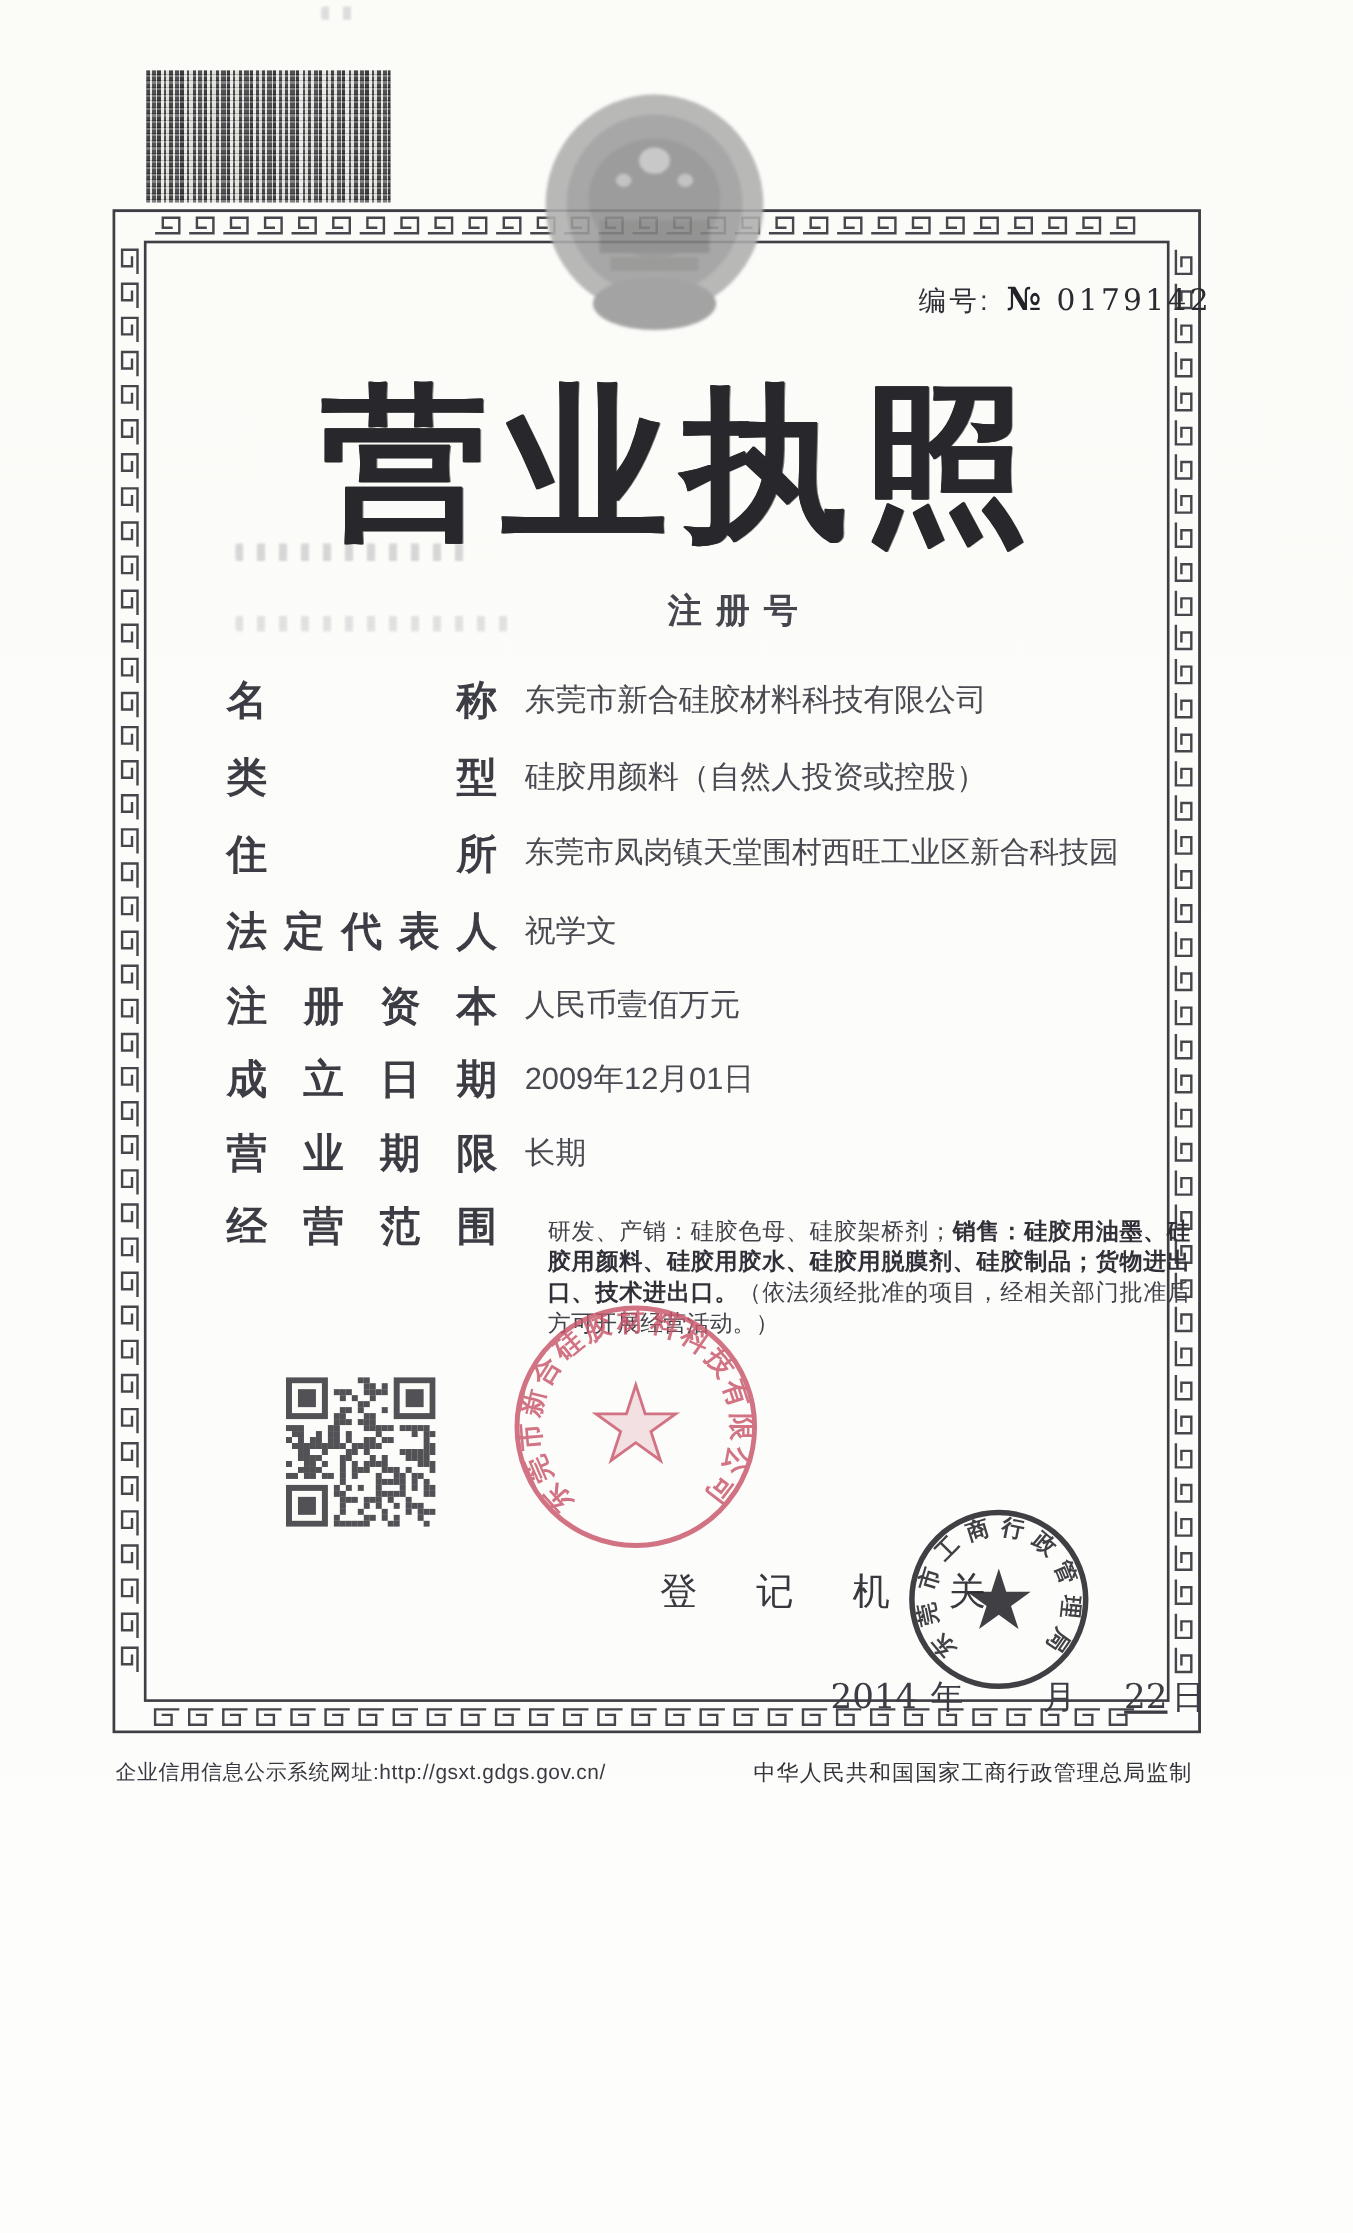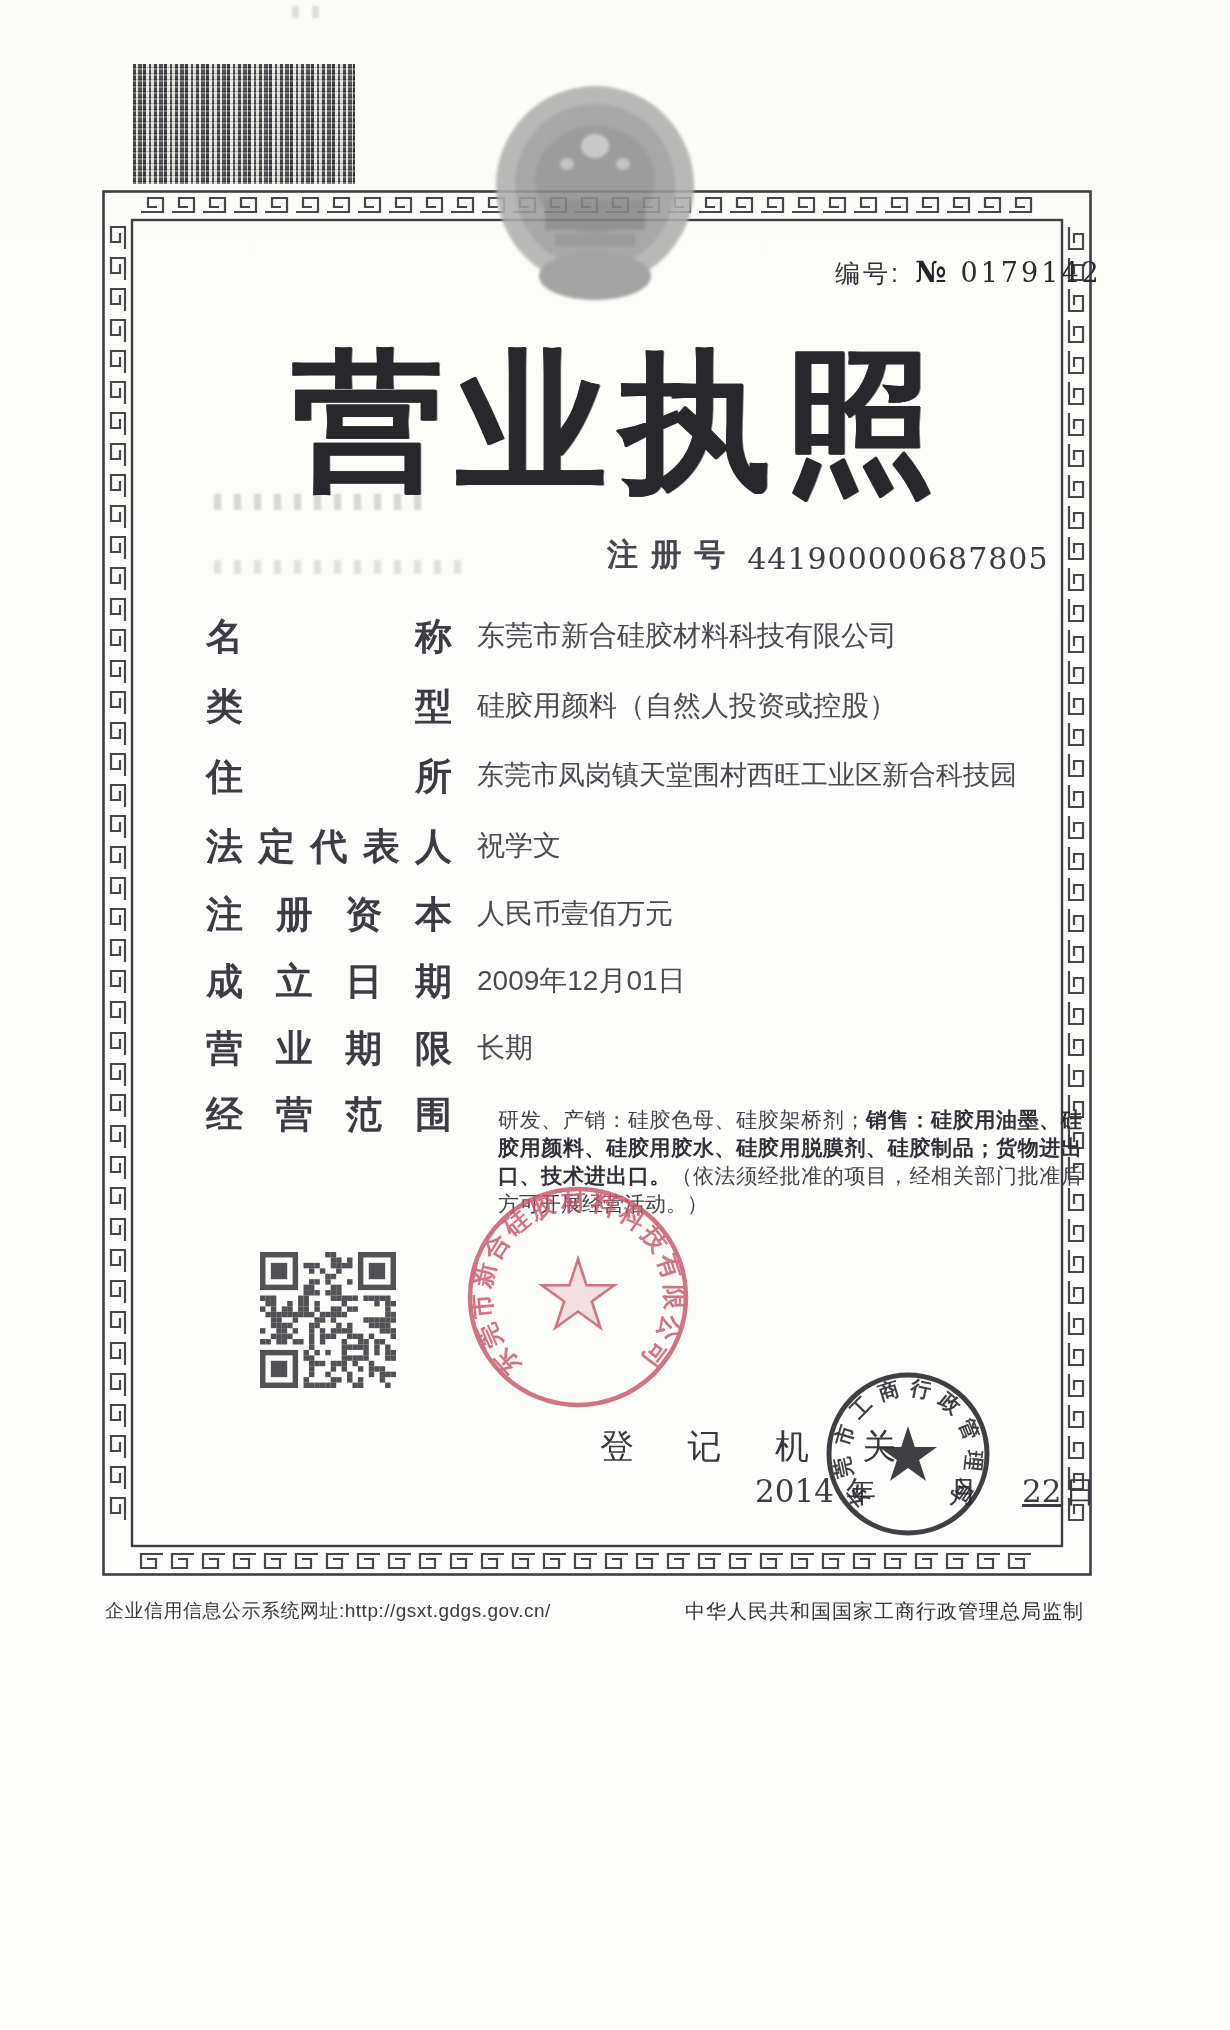--- a/index.html
+++ b/index.html
@@ -48,21 +48,21 @@
 
   
   #qr{left:260px;top:1252px;width:136px;height:136px;z-index:3;opacity:.85;}
 
   
   #company-seal{left:464px;top:1183px;width:228px;height:228px;z-index:5;opacity:.82;}
   #registry-seal{left:824px;top:1370px;width:168px;height:168px;z-index:5;opacity:.88;}
 
   
   #registry-label{left:600px;top:1424px;font-size:34px;font-weight:400;letter-spacing:22px;color:#38383f;z-index:3;white-space:nowrap;}
-  #date-line{left:755px;top:1472px;z-index:3;display:flex;align-items:baseline;color:#3c3c44;font-size:30px;white-space:nowrap;}
+  #date-line{left:755px;top:1523px;z-index:3;display:flex;align-items:baseline;color:#3c3c44;font-size:30px;white-space:nowrap;}
   #date-line .num{font-family:"DejaVu Serif","Liberation Serif",serif;font-size:31px;}
   #date-line .y-suf{margin-left:12px;}
   #date-line .m-suf{margin-left:72px;}
   #date-line .d-num{margin-left:44px;text-decoration:underline;}
   #date-line .d-suf{margin-left:4px;}
 
   
   #footer{left:0;top:1598px;width:1230px;z-index:3;}
   #footer-left{position:absolute;left:105px;top:0;font-size:19px;color:#3a3a42;letter-spacing:.5px;}
   #footer-right{position:absolute;right:146px;top:0;font-size:20px;font-weight:500;color:#333339;letter-spacing:1px;}
@@ -533,21 +533,20 @@
     <span class="digits">0179142</span>
   </div>
 
   <div class="abs" id="title">营业执照</div>
 
   <div class="abs artifact" id="artifact-1"></div>
   <div class="abs artifact" id="artifact-2"></div>
 
   <div class="abs" id="regline">
     <span class="lbl">注 册 号</span>
-    <span class="num">441900000687805</span>
   </div>
 
   <div class="row" style="top:612px">
     <div class="flabel justify-chars">
         <span>名</span>
         <span>称</span>
       </div>
     <div class="fvalue">东莞市新合硅胶材料科技有限公司</div>
   </div>
   <div class="row" style="top:682px">

